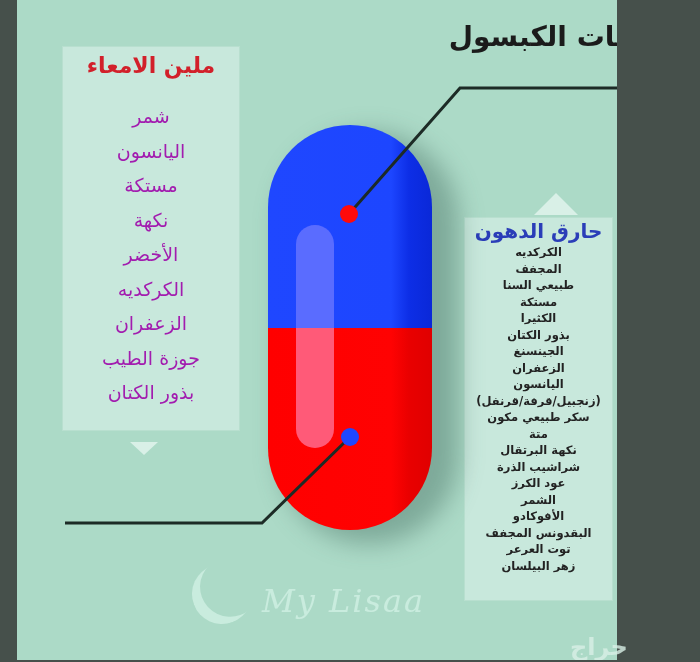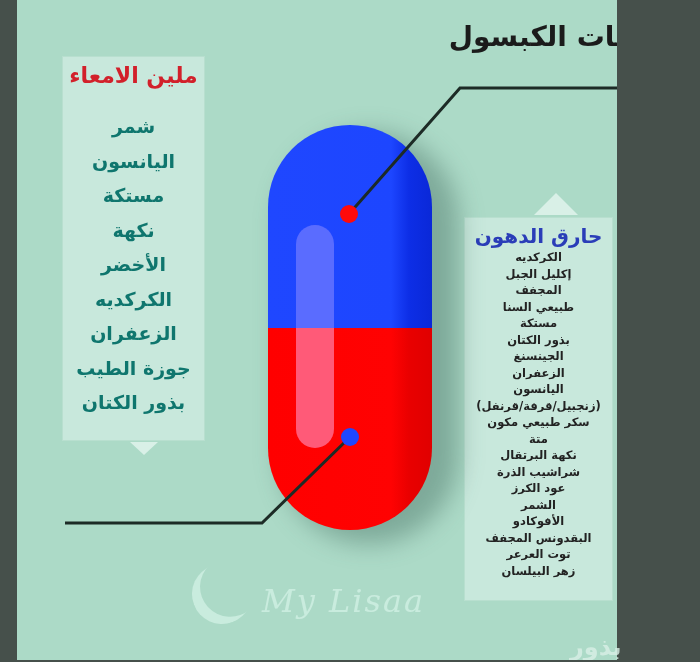--- a/index.html
+++ b/index.html
@@ -24,31 +24,31 @@
       padding-right: 20px; box-sizing: border-box;
       left: 380px;
     }
     .panel {
       position: absolute;
       background: #c8e8dc;
       box-shadow: 0 0 0 1px rgba(255,255,255,0.15);
       direction: rtl;
       text-align: center;
     }
-    .panel.left { left: 46px; top: 57px; width: 141px; height: 383px; }
+    .panel.left { left: 46px; top: 47px; width: 176px; height: 383px; }
     .panel.right { left: 448px; top: 218px; width: 147px; height: 382px; }
     .panel-heading {
       font-weight: bold; font-size: 22px; line-height: 30px;
     }
     .panel.left .panel-heading { color: #d2202a; margin-top: 4px; }
-    .panel.right .panel-heading { color: #2a3db8; margin-top: 5px; font-size: 20px; line-height: 26px; }
+    .panel.right .panel-heading { color: #2a3db8; font-size: 20px; line-height: 26px; }
     .list { list-style: none; margin: 0; padding: 0; }
     .panel.left .list { margin-top: 18px; }
     .panel.left .list li {
-      font-size: 19px; font-weight: bold; color: #0f766e;
+      font-size: 19px; font-weight: normal; color: #a21caf;
       height: 34.5px; line-height: 34.5px;
     }
     .panel.right .list li {
       font-size: 11.5px; font-weight: bold; color: #222;
       height: 16.5px; line-height: 16.5px; white-space: nowrap;
     }
     .arrow-down {
       position: absolute; left: 113px; top: 442px;
       width: 0; height: 0;
       border-left: 14px solid transparent; border-right: 14px solid transparent;
@@ -136,24 +136,24 @@
       <li>بذور الكتان</li>
     </ul>
   </div>
   <div class="arrow-down"></div>
 
   <div class="arrow-up"></div>
   <div class="panel right">
     <div class="panel-heading">حارق الدهون</div>
     <ul class="list">
       <li>الكركديه</li>
-      <li>إكليل الجبل</li>
       <li>المجفف</li>
       <li>طبيعي السنا</li>
       <li>مستكة</li>
+      <li>الكثيرا</li>
       <li>بذور الكتان</li>
       <li>الجينسنغ</li>
       <li>الزعفران</li>
       <li>اليانسون</li>
       <li>(زنجبيل/قرفة/قرنفل)</li>
       <li>سكر طبيعي مكون</li>
       <li>متة</li>
       <li>نكهة البرتقال</li>
       <li>شراشيب الذرة</li>
       <li>عود الكرز</li>
@@ -179,14 +179,14 @@
   </svg>
   <div class="dot red"></div>
   <div class="dot blue"></div>
 
   <div class="watermark">
     <div class="moon"></div>
     <span class="text">My Lisaa</span>
   </div>
 </div>
 
-<div class="haraj">بذور</div>
+<div class="haraj">حراج</div>
 <div class="bottom-line"></div>
 
 </body></html>

